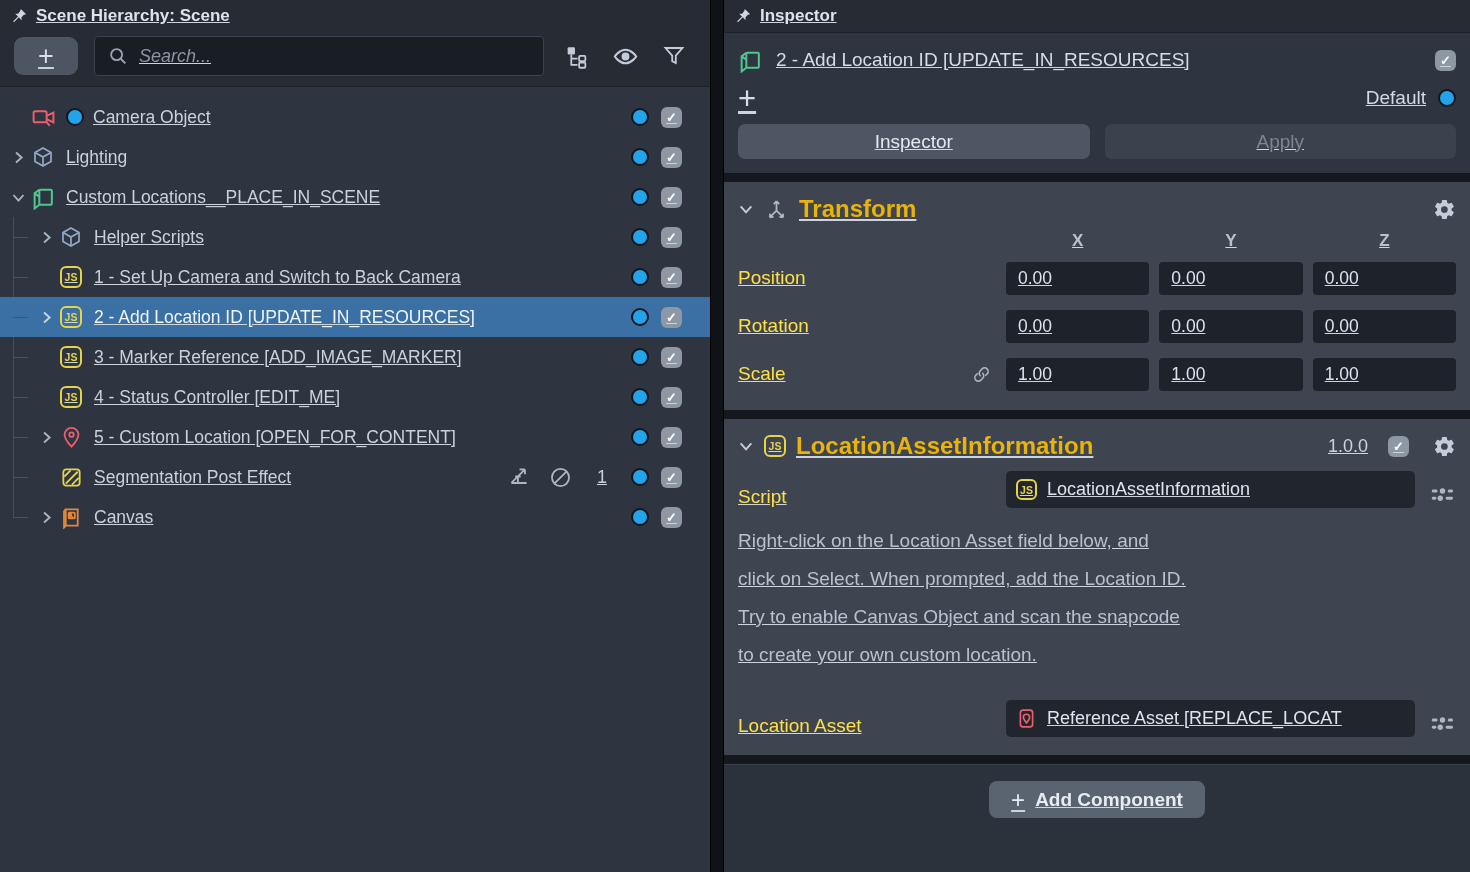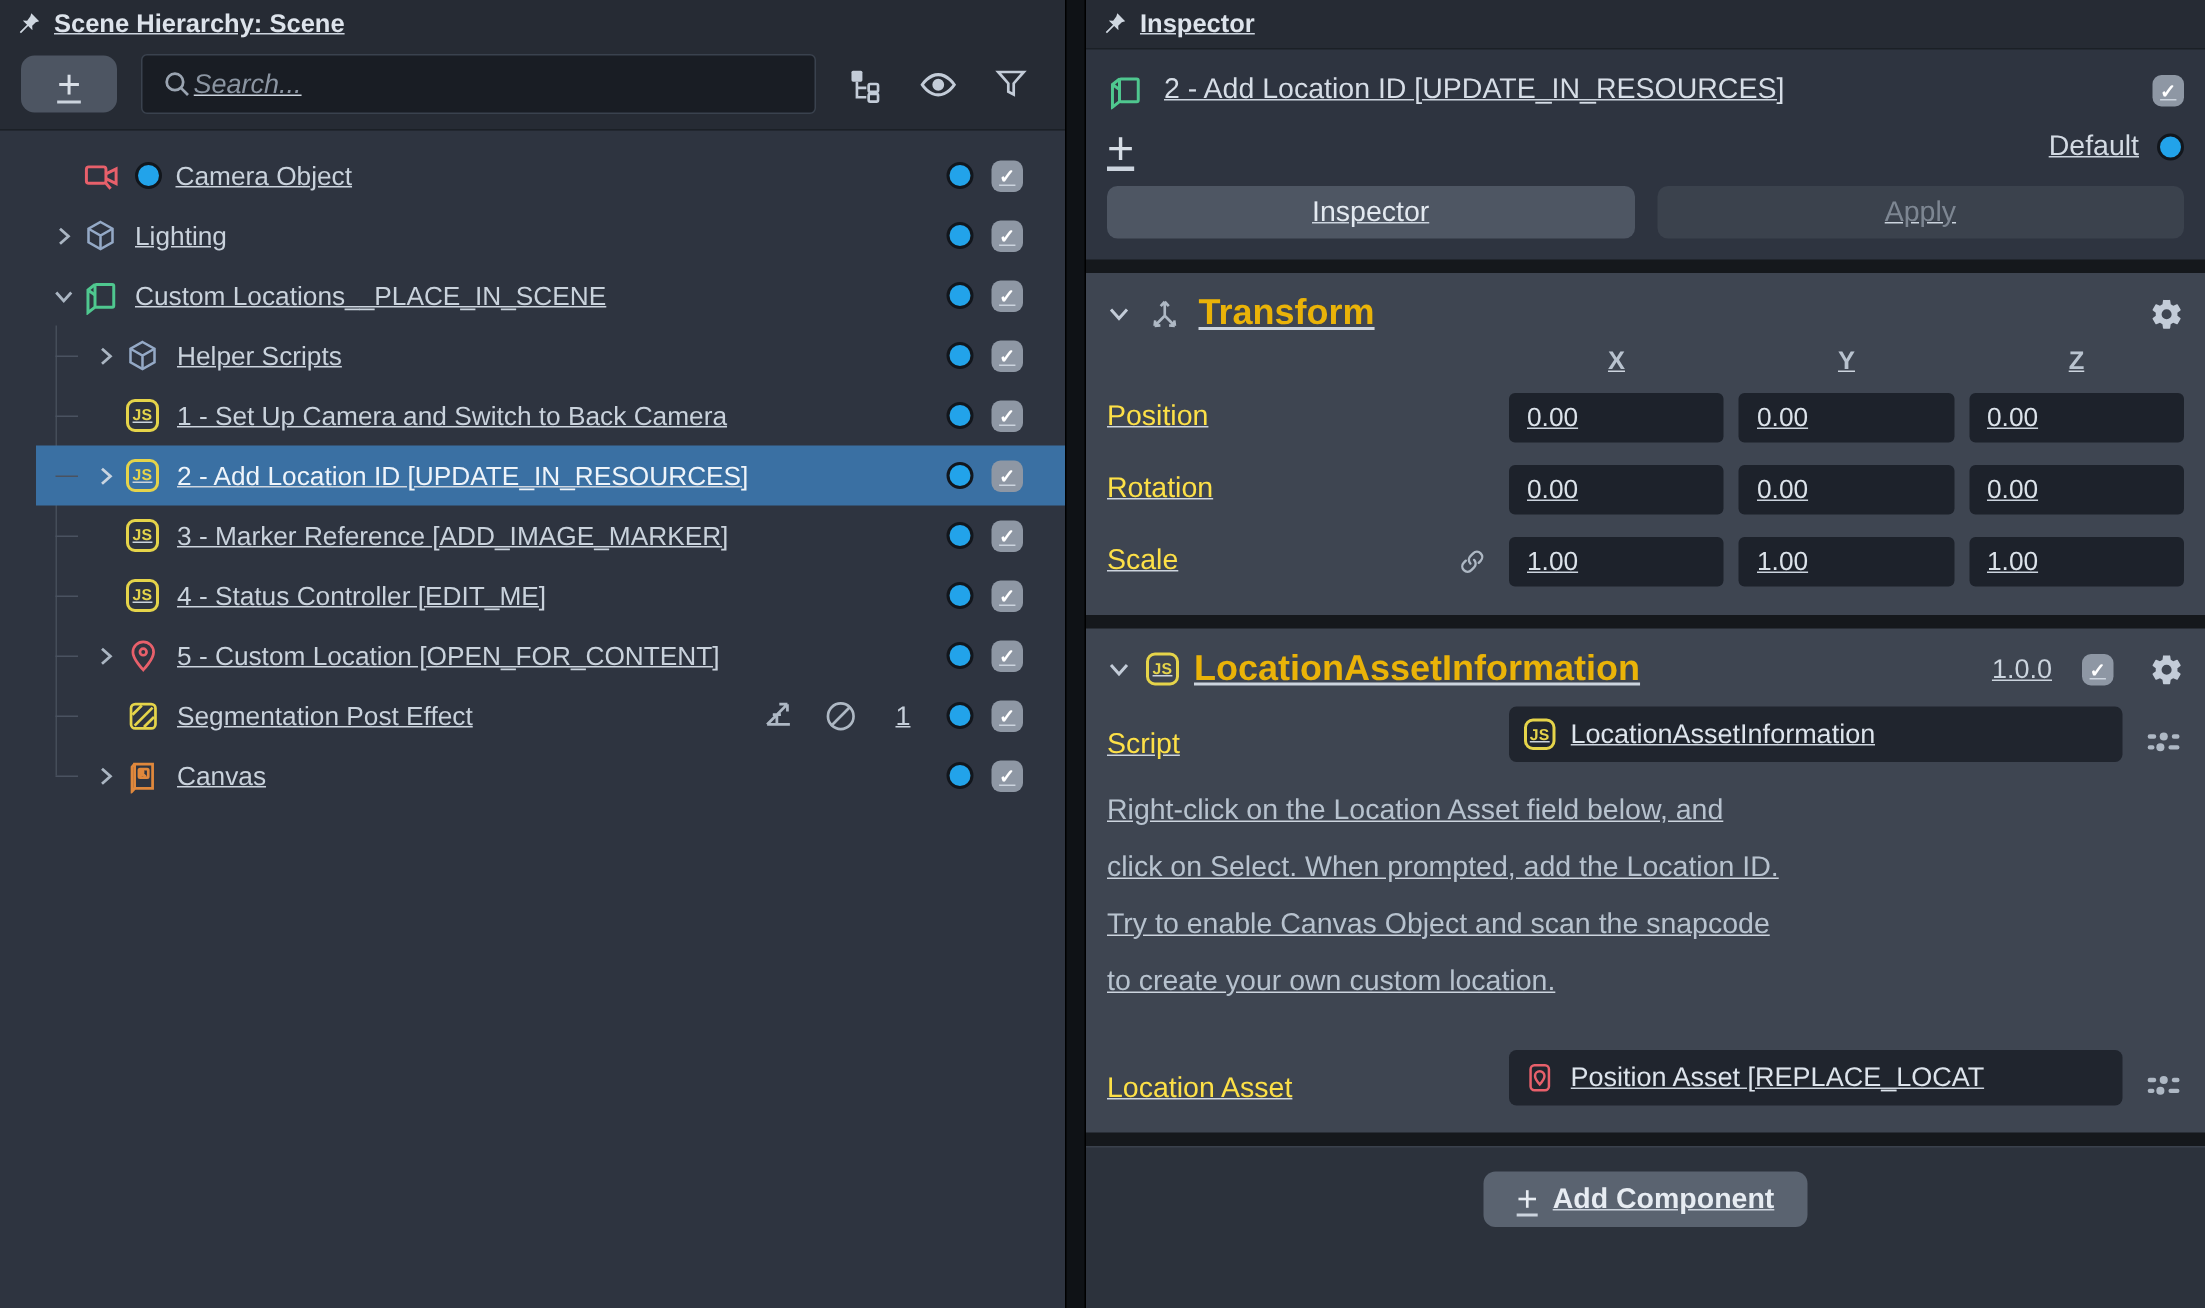--- a/index.html
+++ b/index.html
@@ -7,27 +7,27 @@
   body { font-family:"Liberation Sans", sans-serif; color:#ccd4de; }
   .app { width:1470px; height:872px; display:flex; overflow:hidden; background:#15181c;text-decoration:underline; }
 
   
   .left-panel { width:710px; height:100%; background:#2e3440; display:flex; flex-direction:column; }
   .left-top { background:#262b34; border-bottom:1px solid #1b2026; }
   .panel-title { display:flex; align-items:center; gap:8px; height:32px; padding:0 10px; }
   .panel-title .t { font-size:17px; font-weight:bold; color:#dde3eb; }
   .toolbar { display:flex; align-items:center; padding:4px 14px 10px 14px; }
   .add-btn { width:64px; height:38px; border-radius:9px; background:#4d5562; display:flex; align-items:center; justify-content:center; color:#d9dfe7; font-size:27px; font-weight:300; cursor:default; }
-  .search-box { margin-left:16px; width:450px; height:40px; background:#191d24; border:1px solid #3a424e; border-radius:4px; display:flex; align-items:center; padding:0 12px; }
+  .search-box { margin-left:16px; width:450px; height:40px; background:#191d24; border:1px solid #3a424e; border-radius:4px; display:flex; align-items:center; padding:0 12px; gap:10px; }
   .search-box input { flex:1; background:transparent; border:0; outline:none; color:#9aa4b1; font-style:italic; font-size:18px; font-family:"Liberation Sans",sans-serif; }
   .search-box input::placeholder { color:#8b95a2; }
   .tb-icons { display:flex; align-items:center; gap:23px; margin-left:20px; }
 
   
-  .tree { position:relative; padding-top:10px; flex:1;margin-left:24px; }
+  .tree { position:relative; padding-top:10px; flex:1; }
   .guide-v { position:absolute; left:13px; top:130px; width:1px; height:300px; background:#454d59; }
   .trow { position:relative; height:40px; display:flex; align-items:center; font-size:17.5px; color:#c9d2dc; }
   .trow.selected { background:#3a70a3; color:#eef4fa; }
   .tick { position:absolute; left:13px; top:50%; width:15px; height:1px; background:#4a5260; }
   .ind0 { width:6px; flex:none; }
   .ind1 { width:34px; flex:none; }
   .chev { width:24px; flex:none; display:flex; align-items:center; justify-content:center; }
   .ticon { width:26px; flex:none; display:flex; align-items:center; justify-content:center; margin-right:10px; }
   .bluedot { width:18px; height:18px; border-radius:50%; background:#22a3ea; border:2px solid #12161c; margin-right:9px; flex:none; }
   .vis { margin-left:auto; display:flex; align-items:center; gap:12px; margin-right:28px; }
@@ -510,21 +510,21 @@
 
       <div class="script-row loc-row">
         <span class="rlabel">Location Asset</span>
         <span class="afield">
           <span>
             <svg width="21" height="21" viewBox="0 0 24 24" fill="none" stroke="#e8606b" stroke-width="1.9">
                 <rect x="5" y="2.5" width="14" height="19" rx="3"></rect>
                 <path d="M12 17s-3.6-3.8-3.6-6.3a3.6 3.6 0 117.2 0C15.6 13.2 12 17 12 17z"></path>
               </svg>
           </span>
-          <span class="val">Position Asset [REPLACE_LOCAT</span>
+          <span class="val">Reference Asset [REPLACE_LOCAT</span>
         </span>
         <span class="picker">
           <svg width="27" height="27" viewBox="0 0 24 24" fill="#aeb8c4">
               <rect x="2.5" y="7.6" width="5" height="2.6" rx="1.2"></rect>
               <circle cx="12" cy="8.9" r="2.4"></circle>
               <rect x="16.8" y="7.6" width="4.5" height="2.6" rx="1.2"></rect>
               <rect x="2.5" y="14" width="4" height="2.6" rx="1.2"></rect>
               <circle cx="10" cy="15.3" r="2.4"></circle>
               <rect x="14.8" y="14" width="6.5" height="2.6" rx="1.2"></rect>
             </svg>

